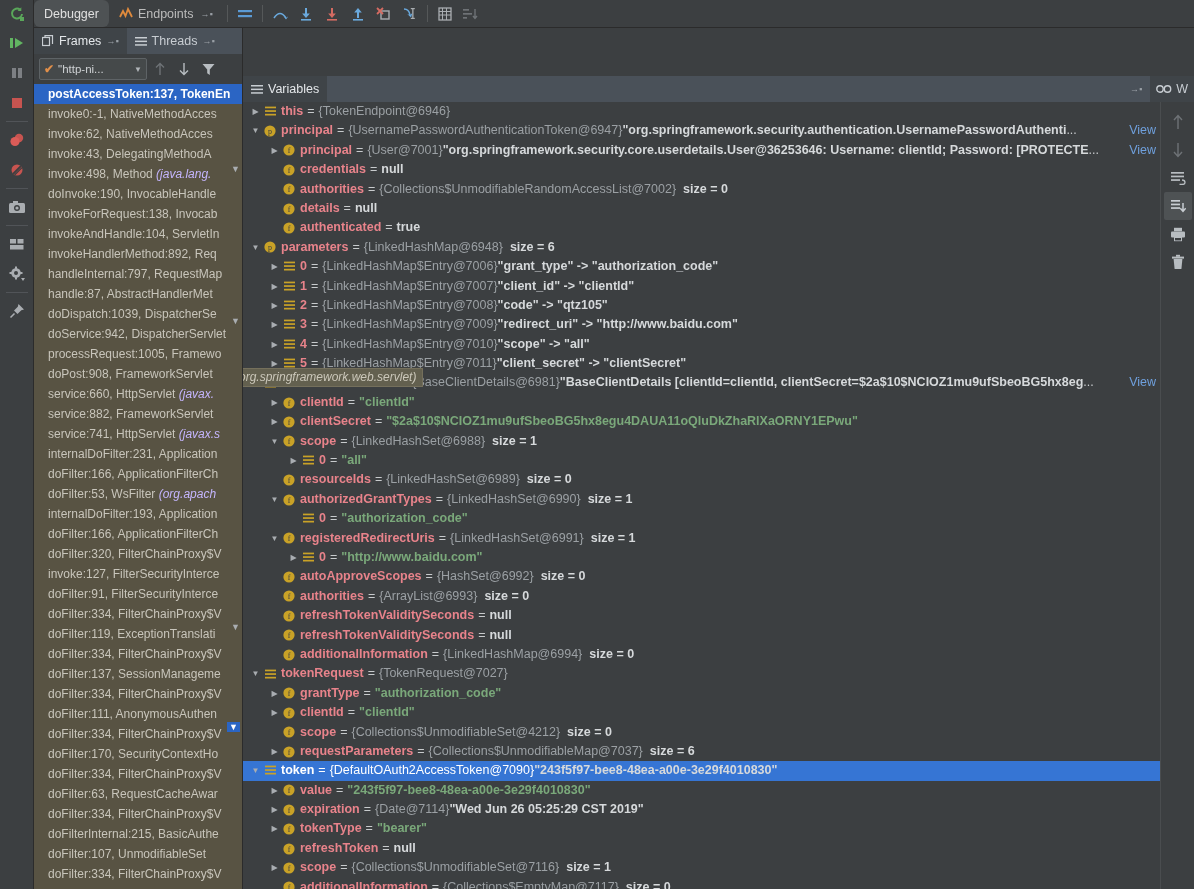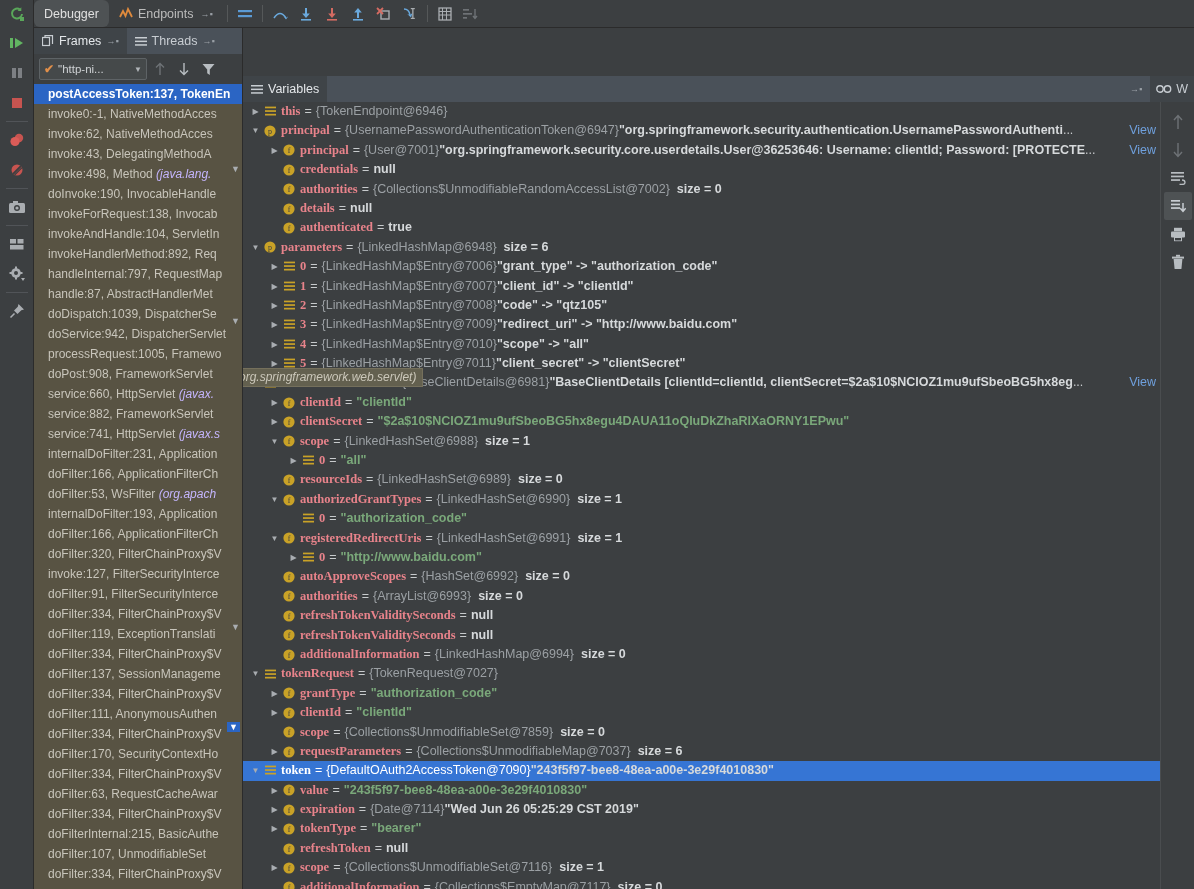--- a/index.html
+++ b/index.html
@@ -104,21 +104,21 @@
 
   .arrow {
     width: 13px; flex: 0 0 13px; text-align: center;
     color: #a9adb1; font-size: 8px; line-height: 19.4px;
   }
   .arrow.none { color: transparent; }
   .badge {
     flex: 0 0 16px; width: 16px; height: 19.4px;
     display: flex; align-items: center; justify-content: center; margin-right: 3px;
   }
-  .nm { color: #e8838b; font-weight: bold; font-family: Liberation Serif, serif; }
+  .nm { color: #e8838b; font-weight: bold; }
   .nm.plain { color: #d6d9db; font-weight: bold; }
   .eq { color: #c8cbcd; margin: 0 4px; }
   .ty { color: #9ba0a4; }
   .str { color: #7aa87a; font-weight: bold; }
   .strq { color: #d6d9db; font-weight: bold; }
   .lit { color: #d6d9db; font-weight: bold; }
   .sz { color: #d6d9db; font-weight: bold; margin-left: 7px; }
   .viewlink { color: #6fa0dd; margin-left: 5px; }
   .ellip { color: #c8cbcd; }
 
@@ -857,21 +857,21 @@
               <div class="vrow" style="padding-left: 25px;">
                 <span class="arrow none"></span>
                 <span class="badge">
                   <svg width="12" height="12" viewBox="0 0 12 12">
                     <circle cx="6" cy="6" r="5.6" fill="#c9a227"></circle>
                     <text x="6" y="9" font-size="8" text-anchor="middle" fill="#3c3f41" font-family="Liberation Serif,serif">f</text>
                   </svg>
                 </span>
                 <span class="nm">scope</span>
                 <span class="eq">=</span>
-                <span class="ty">{Collections$UnmodifiableSet@7859}</span>
+                <span class="ty">{Collections$UnmodifiableSet@4212}</span>
                 <span class="sz">size = 0</span>
               </div>
               <div class="vrow" style="padding-left: 25px;">
                 <span class="arrow">▶</span>
                 <span class="badge">
                   <svg width="12" height="12" viewBox="0 0 12 12">
                     <circle cx="6" cy="6" r="5.6" fill="#c9a227"></circle>
                     <text x="6" y="9" font-size="8" text-anchor="middle" fill="#3c3f41" font-family="Liberation Serif,serif">f</text>
                   </svg>
                 </span>

